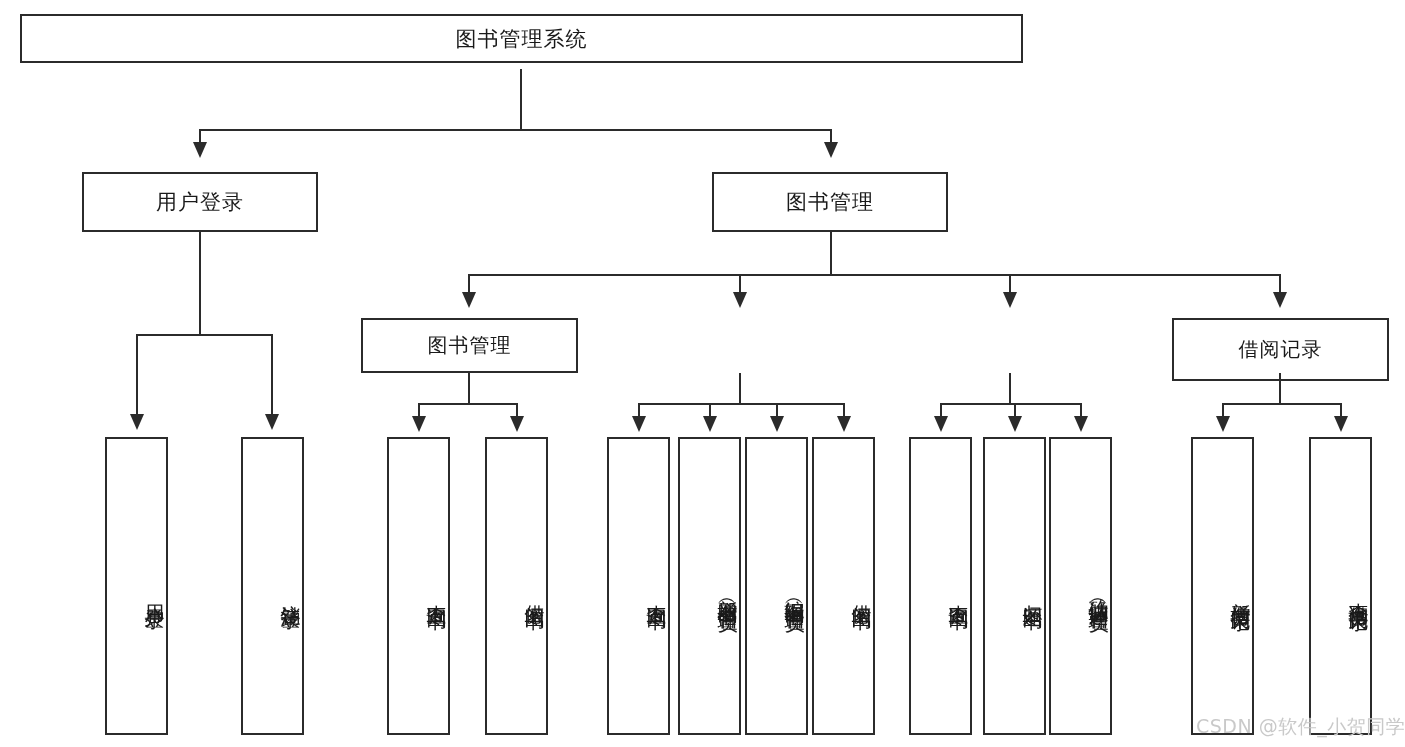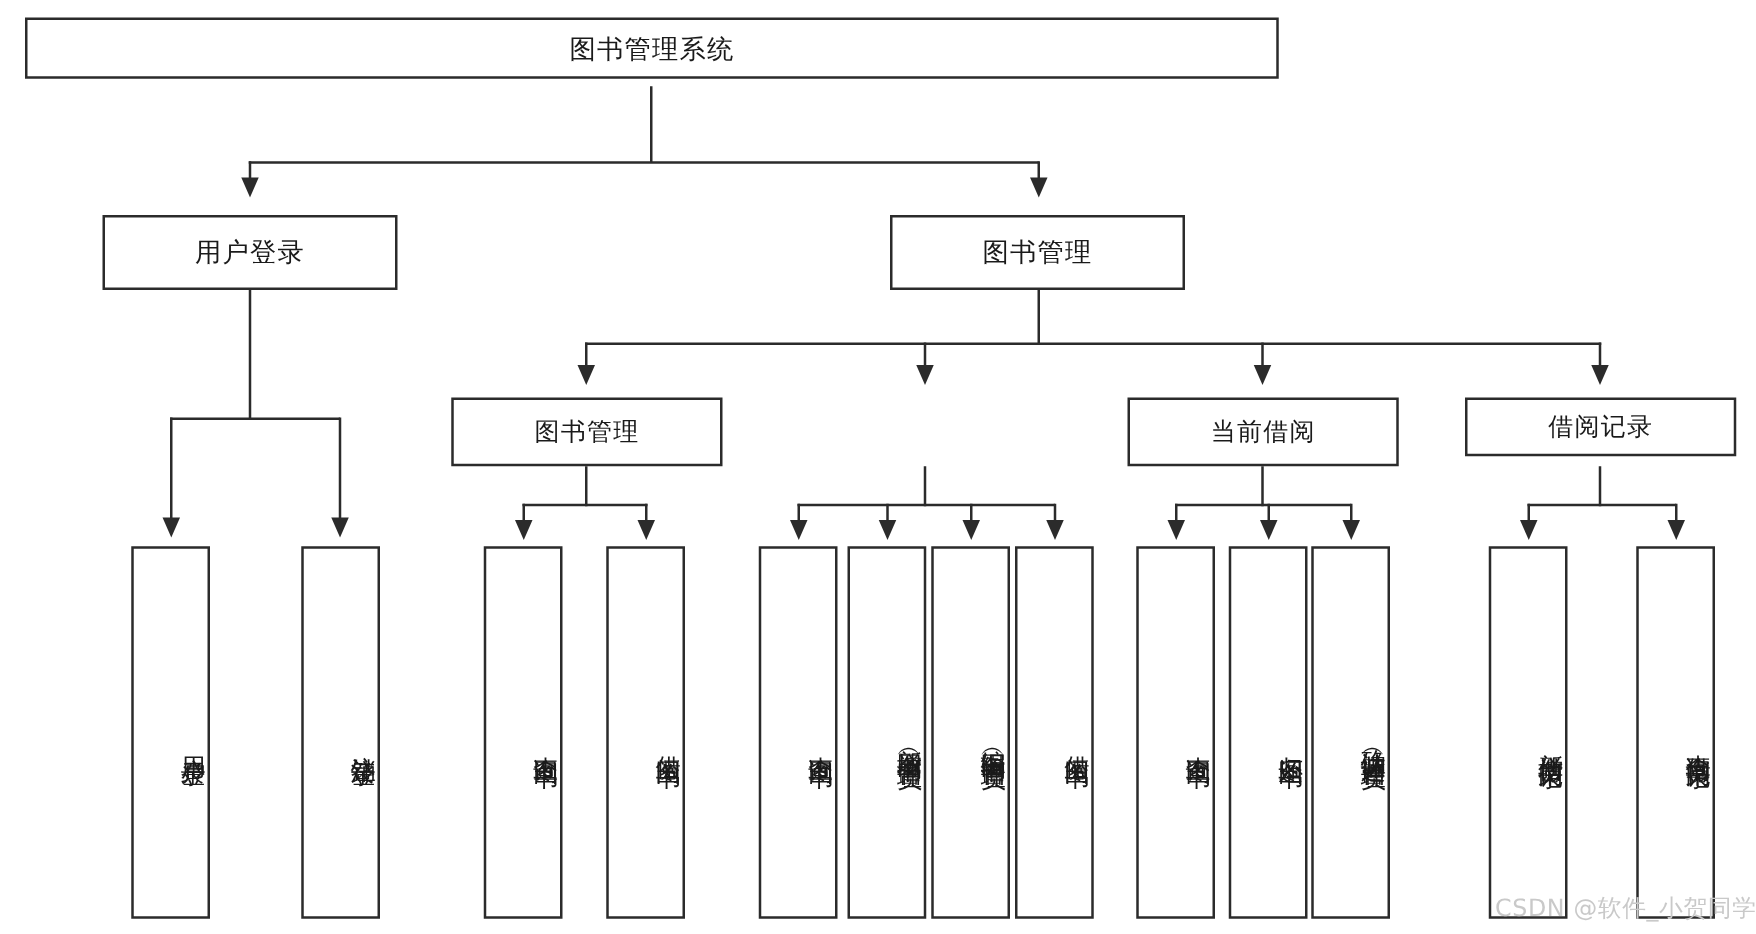--- a/index.html
+++ b/index.html
@@ -104,24 +104,21 @@
   <div class="edge edge-v" style="left:739px; top:274px; height:26px;"></div>
   <div class="arrow" style="left:733px; top:292px;"></div>
   <div class="edge edge-v" style="left:1009px; top:274px; height:26px;"></div>
   <div class="arrow" style="left:1003px; top:292px;"></div>
   <div class="edge edge-v" style="left:1279px; top:274px; height:26px;"></div>
   <div class="arrow" style="left:1273px; top:292px;"></div>
 
   <div class="node node-h node-lv2" style="left: 361px; top: 318px; width: 217px; height: 55px;">
     <span>图书管理</span>
   </div>
-  <div class="node node-h node-lv2" style="left: 902px; top: 318px; width: 217px; height: 55px;">
-    <span>当前借阅</span>
-  </div>
-  <div class="node node-h node-lv2" style="left: 1172px; top: 318px; width: 217px; height: 47px;">
+  <div class="node node-h node-lv2" style="left: 1172px; top: 318px; width: 217px; height: 63px;">
     <span>借阅记录</span>
   </div>
 
   <div class="edge edge-v" style="left:468px; top:373px; height:32px;"></div>
   <div class="edge edge-h" style="left:418px; top:403px; width:100px;"></div>
   <div class="edge edge-v" style="left:418px; top:403px; height:18px;"></div>
   <div class="arrow" style="left:412px; top:416px;"></div>
   <div class="edge edge-v" style="left:516px; top:403px; height:18px;"></div>
   <div class="arrow" style="left:510px; top:416px;"></div>
 

